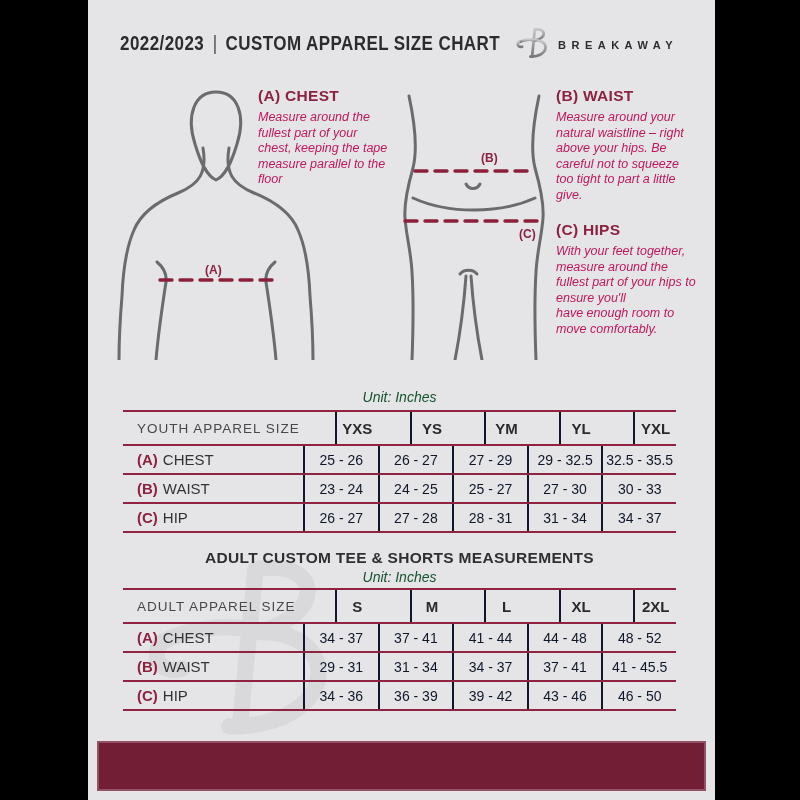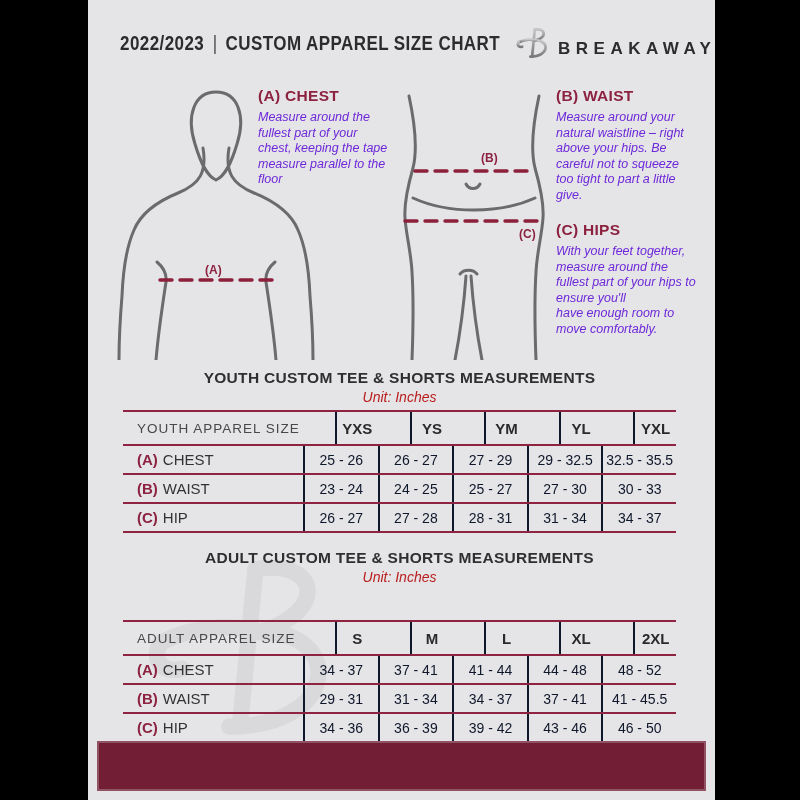--- a/index.html
+++ b/index.html
@@ -6,37 +6,37 @@
   .canvas{position:relative;width:800px;height:800px;background:#000;overflow:hidden;
           font-family:"Liberation Sans",sans-serif;}
   .page{position:absolute;left:88px;top:0;width:627px;height:800px;background:#e5e5e7;overflow:hidden;}
 
   
   .masthead{position:absolute;left:32px;top:32px;display:flex;align-items:center;gap:10px;
             transform:scaleX(.85);transform-origin:left center;white-space:nowrap;}
   .masthead .seg{font-size:20px;font-weight:bold;color:#2c2c2e;letter-spacing:.5px;}
   .masthead .pipe{font-size:20px;font-weight:normal;color:#4a4a4c;}
   .logo{position:absolute;left:427px;top:26px;}
-  .brand{position:absolute;left:470px;top:39px;font-size:17px;font-weight:bold;
+  .brand{position:absolute;left:470px;top:39px;font-size:11px;font-weight:bold;
          letter-spacing:5.5px;color:#2c2c2e;}
 
   
   .fig{position:absolute;}
   .marker{position:absolute;font-size:12px;font-weight:bold;color:#8c2140;}
 
   
   .g-head{position:absolute;font-size:15.5px;font-weight:bold;color:#8c2140;letter-spacing:.3px;}
-  .g-text{position:absolute;font-size:12.5px;font-style:italic;color:#6d28d9;
+  .g-text{position:absolute;font-size:12.5px;font-style:italic;color:#be185d;
           line-height:15.5px;white-space:pre-line;}
 
   
   .sec-title{position:absolute;left:35px;width:553px;text-align:center;font-size:15.5px;
              font-weight:bold;color:#2f2f31;letter-spacing:.3px;}
   .sec-unit{position:absolute;left:35px;width:553px;text-align:center;font-size:14px;
-            font-style:italic;color:#b91c1c;}
+            font-style:italic;color:#14532d;}
 
   
   .size-table{position:absolute;left:35px;width:553px;border-top:2px solid #8e2342;z-index:2;}
   .t-row{display:grid;grid-template-columns:180px repeat(5,1fr);
          border-bottom:2px solid #8e2342;box-sizing:border-box;height:29px;}
   .t-row.t-head{height:34px;gap:32px;}
   .t-cell{display:flex;align-items:center;justify-content:center;overflow:hidden;}
   .t-cell + .t-cell{border-left:2px solid #0f172a;}
   .t-cell.label-col{justify-content:flex-start;padding-left:14px;}
   .t-head .label-col{font-size:13.5px;letter-spacing:1px;color:#48484a;}
@@ -114,21 +114,20 @@
     <div class="g-head" style="left:170px;top:87px;">(A) CHEST</div>
     <div class="g-text" style="left:170px;top:110px;width:130px;">Measure around the fullest part of your chest, keeping the tape measure parallel to the floor</div>
 
     <div class="g-head" style="left:468px;top:87px;">(B) WAIST</div>
     <div class="g-text" style="left:468px;top:110px;width:134px;">Measure around your natural waistline – right above your hips. Be careful not to squeeze too tight to part a little give.</div>
 
     <div class="g-head" style="left:468px;top:221px;">(C) HIPS</div>
     <div class="g-text" style="left:468px;top:244px;width:140px;">With your feet together, measure around the fullest part of your hips to ensure you'll
 have enough room to move comfortably.</div>
 
-    <div class="sec-title" style="top:369px;">YOUTH CUSTOM TEE &amp; SHORTS MEASUREMENTS</div>
     <div class="sec-unit" style="top:389px;">Unit: Inches</div>
     <div class="size-table" style="top:410px;">
         <div class="t-row t-head">
           <div class="t-cell label-col">YOUTH APPAREL SIZE</div>
           <div class="t-cell size-col">YXS</div>
           <div class="t-cell size-col">YS</div>
           <div class="t-cell size-col">YM</div>
           <div class="t-cell size-col">YL</div>
           <div class="t-cell size-col">YXL</div>
         </div>
@@ -162,21 +161,21 @@
           <div class="t-cell size-col value">26 - 27</div>
           <div class="t-cell size-col value">27 - 28</div>
           <div class="t-cell size-col value">28 - 31</div>
           <div class="t-cell size-col value">31 - 34</div>
           <div class="t-cell size-col value">34 - 37</div>
         </div>
       </div>
 
     <div class="sec-title" style="top:549px;">ADULT CUSTOM TEE &amp; SHORTS MEASUREMENTS</div>
     <div class="sec-unit" style="top:569px;">Unit: Inches</div>
-    <div class="size-table" style="top:620px;">
+    <div class="size-table" style="top:588px;">
         <div class="t-row t-head">
           <div class="t-cell label-col">ADULT APPAREL SIZE</div>
           <div class="t-cell size-col">S</div>
           <div class="t-cell size-col">M</div>
           <div class="t-cell size-col">L</div>
           <div class="t-cell size-col">XL</div>
           <div class="t-cell size-col">2XL</div>
         </div>
         <div class="t-row">
           <div class="t-cell label-col row-label">

